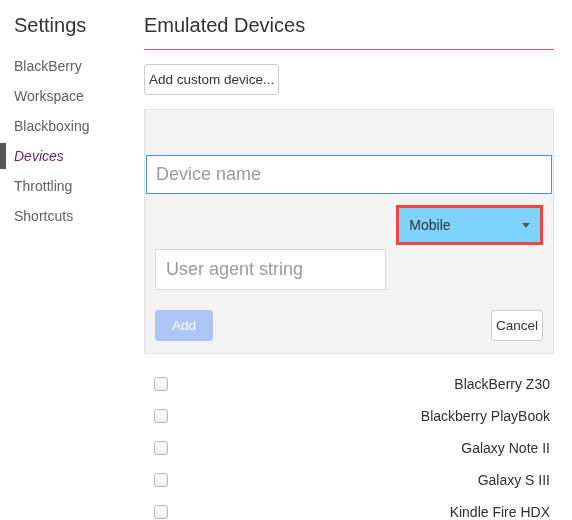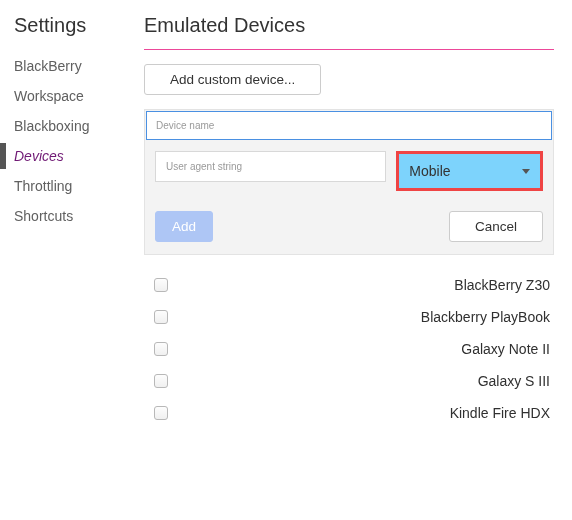--- a/index.html
+++ b/index.html
@@ -55,21 +55,21 @@
       color: #333;
       padding-bottom: 12px;
       border-bottom: 1px solid #ec4899;
       margin-bottom: 14px;
     }
     .btn {
       display: inline-block;
       background: #fff;
       border: 1px solid #ccc;
       border-radius: 3px;
-      padding: 7px 25px;
+      padding: 7px 4px;
       font-size: 13.5px;
       color: #333;
       cursor: pointer;
     }
     .btn.primary {
       background: #aec6f5;
       border: 1px solid #aec6f5;
       color: #fff;
       padding: 7px 16px;
     }
@@ -79,23 +79,24 @@
       border: 1px solid #e3e3e3;
       padding: 0;
       margin-bottom: 10px;
     }
     .text-input {
       display: block;
       width: 100%;
       background: #fff;
       border: 1px solid #d8d8d8;
       padding: 9px 10px;
-      font-size: 10px;
+      font-size: 18px;
       color: #333;
       outline: none;
+      margin-top: 44px;
     }
     .text-input::placeholder { color: #9a9a9a; }
     .text-input.focus {
       border: 1px solid #4a90e2;
       box-shadow: 0 0 0 1px #4a90e2 inset;
     }
     .row { display: flex; gap: 10px; padding: 10px; }
     .row-first { padding: 1px; }
     .row-first .text-input { border: none; }
     .row .cell { flex: 1; }

